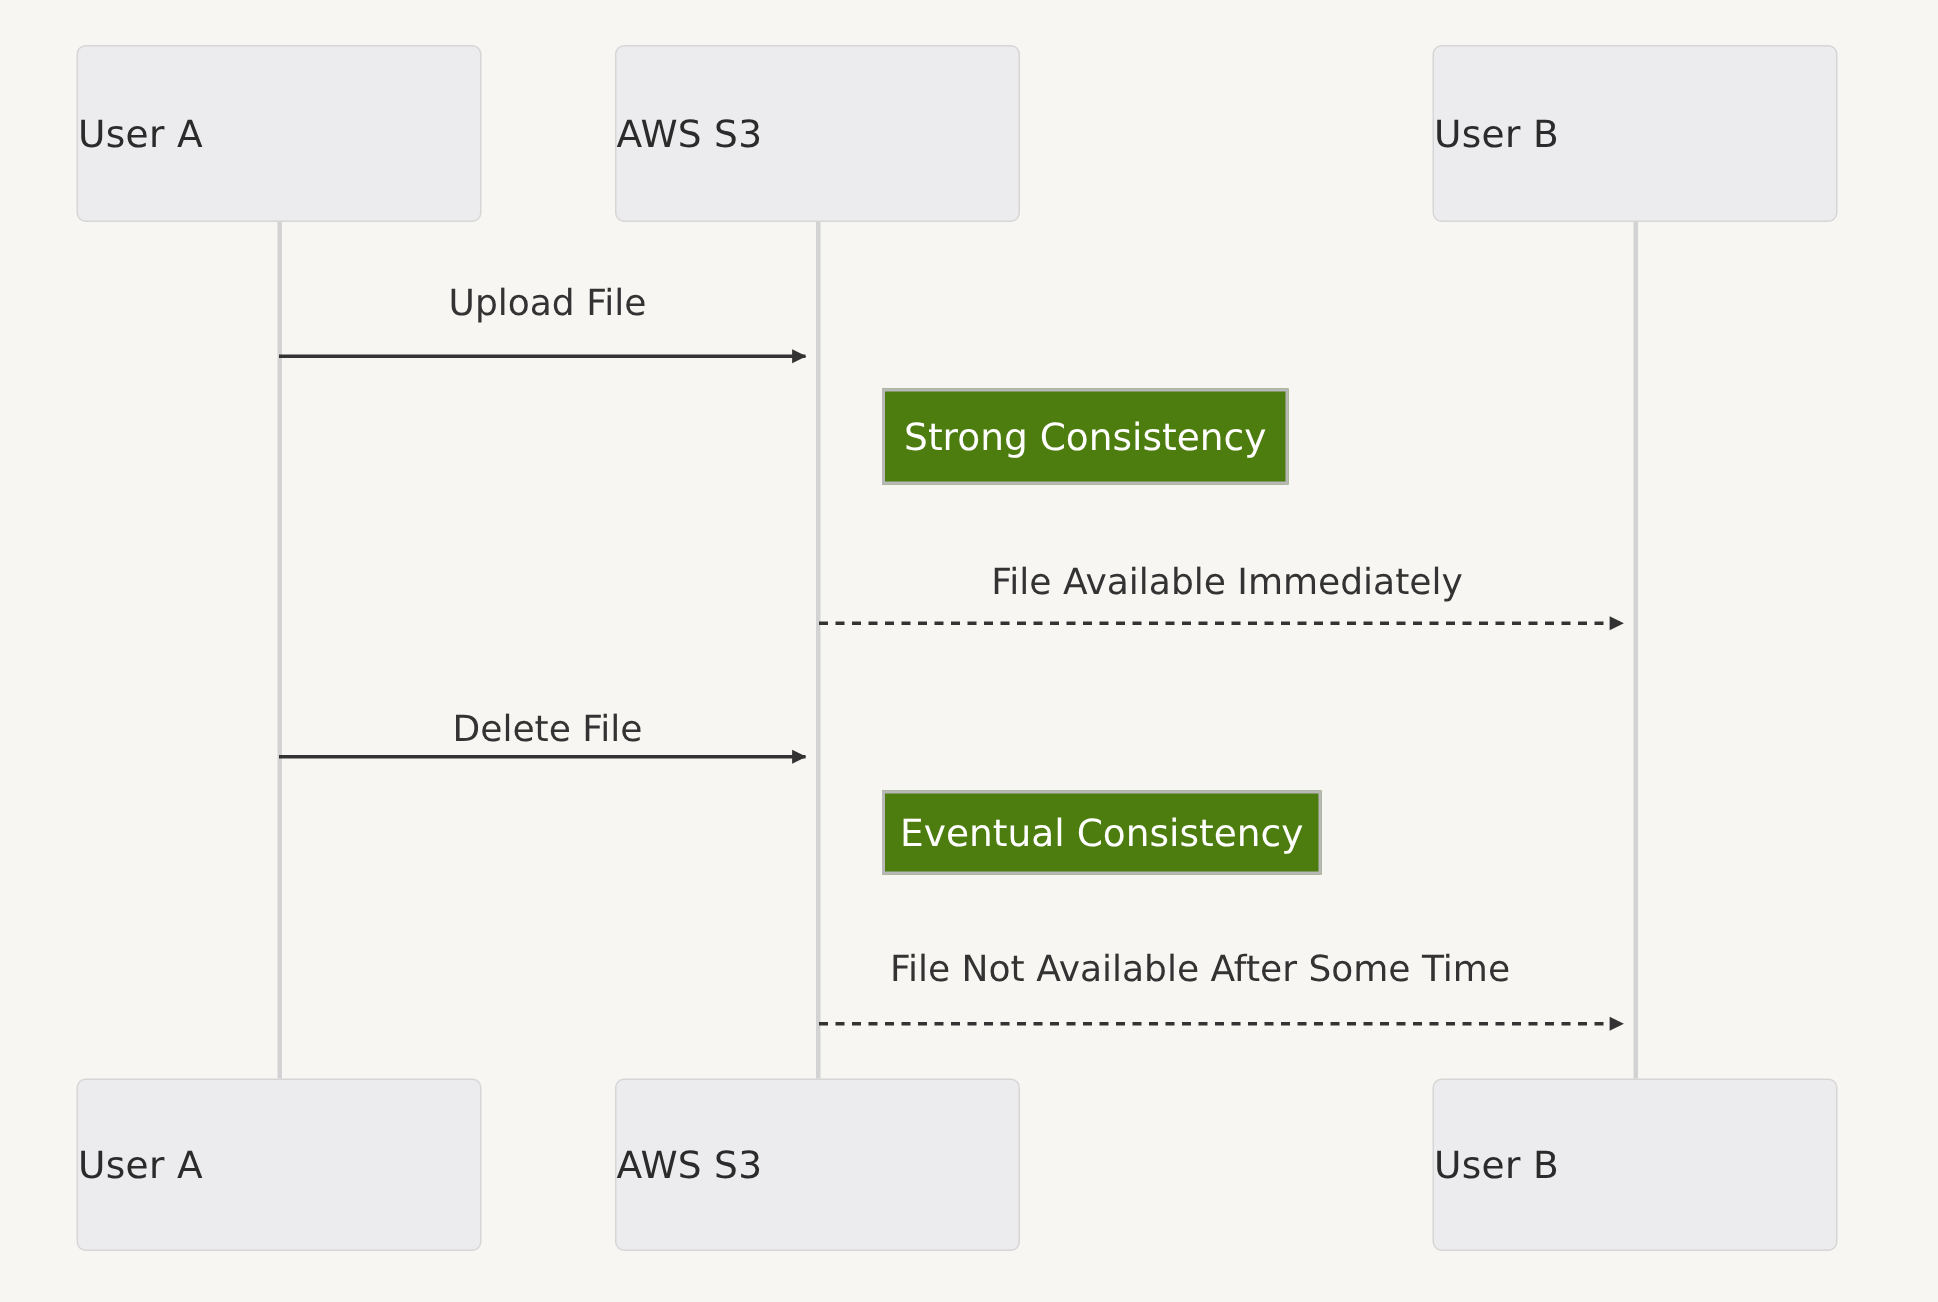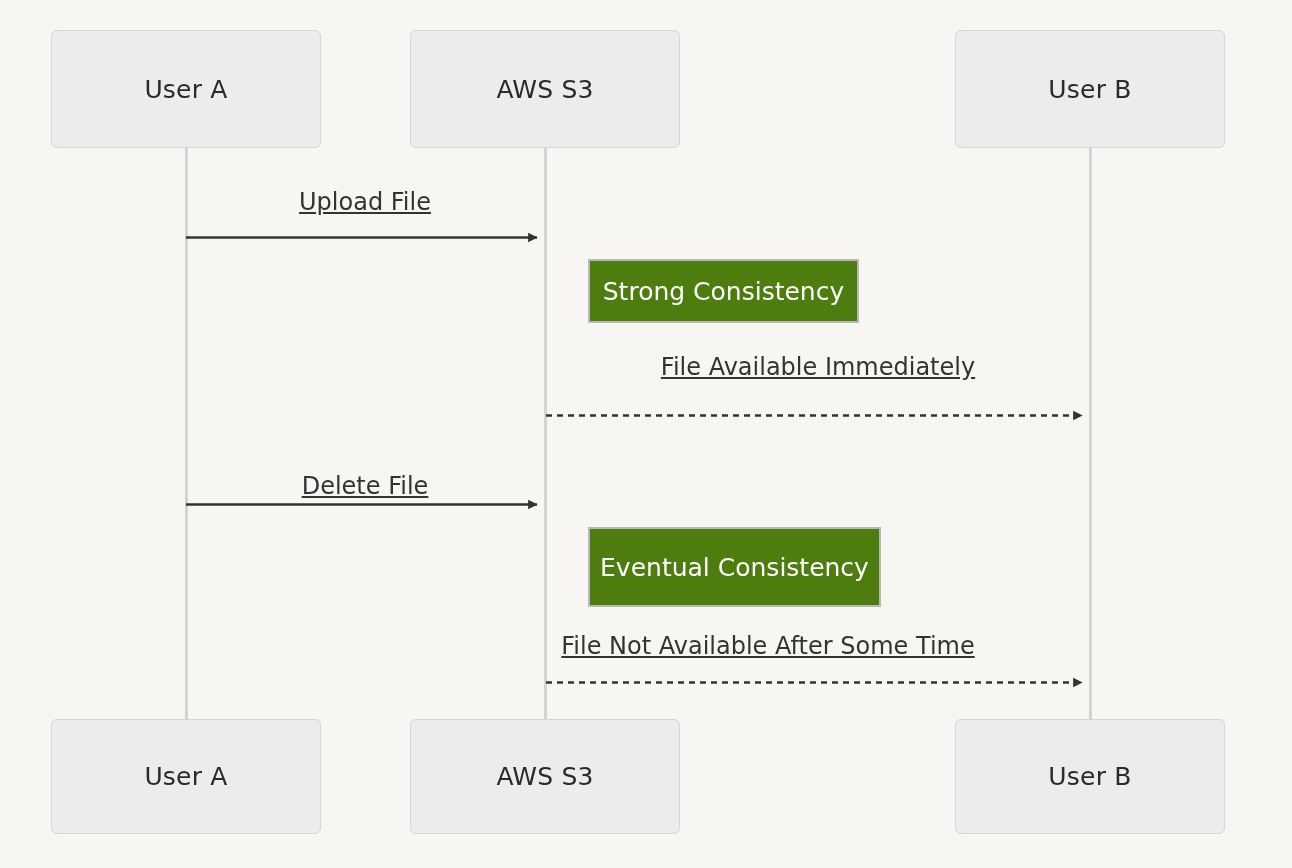--- a/index.html
+++ b/index.html
@@ -39,39 +39,37 @@
 
   
   .participant-box {
     position: absolute;
     box-sizing: border-box;
     background: #ececee;
     border: 1px solid #d6d6d6;
     border-radius: 6px;
     display: flex;
     align-items: center;
-    justify-content: center;
   }
   .participant-label {
     font-size: 25px;
     color: #2b2b2b;
     line-height: 1;
     letter-spacing: 0.2px;
     white-space: nowrap;
   }
 
   
   .message-label {
     position: absolute;
     font-size: 24px;
     color: #333333;
     white-space: nowrap;
     transform: translateX(-50%);
     line-height: 1;
-    text-decoration: underline;
   }
 
   
   .note-box {
     position: absolute;
     box-sizing: border-box;
     background: #4d7c0f;
     border: 2px solid #b8b8b8;
     display: flex;
     align-items: center;
@@ -116,31 +114,31 @@
     </div>
     <div class="participant-box" style="left:410px; top:30px; width:270px; height:118px;">
       <span class="participant-label">AWS S3</span>
     </div>
     <div class="participant-box" style="left:955px; top:30px; width:270px; height:118px;">
       <span class="participant-label">User B</span>
     </div>
 
     <div class="message-label" style="left:365px; top:190px;">Upload File</div>
 
-    <div class="message-label" style="left:818px; top:355px;">File Available Immediately</div>
+    <div class="message-label" style="left:818px; top:376px;">File Available Immediately</div>
 
     <div class="message-label" style="left:365px; top:474px;">Delete File</div>
 
-    <div class="message-label" style="left:768px; top:634px;">File Not Available After Some Time</div>
+    <div class="message-label" style="left:800px; top:634px;">File Not Available After Some Time</div>
 
     <div class="note-box" style="left:588px; top:259px; width:271px; height:64px;">
       <span class="note-label">Strong Consistency</span>
     </div>
 
-    <div class="note-box" style="left:588px; top:527px; width:293px; height:80px;">
+    <div class="note-box" style="left:588px; top:527px; width:293px; height:56px;">
       <span class="note-label">Eventual Consistency</span>
     </div>
 
     <div class="participant-box" style="left:51px; top:719px; width:270px; height:115px;">
       <span class="participant-label">User A</span>
     </div>
     <div class="participant-box" style="left:410px; top:719px; width:270px; height:115px;">
       <span class="participant-label">AWS S3</span>
     </div>
     <div class="participant-box" style="left:955px; top:719px; width:270px; height:115px;">

